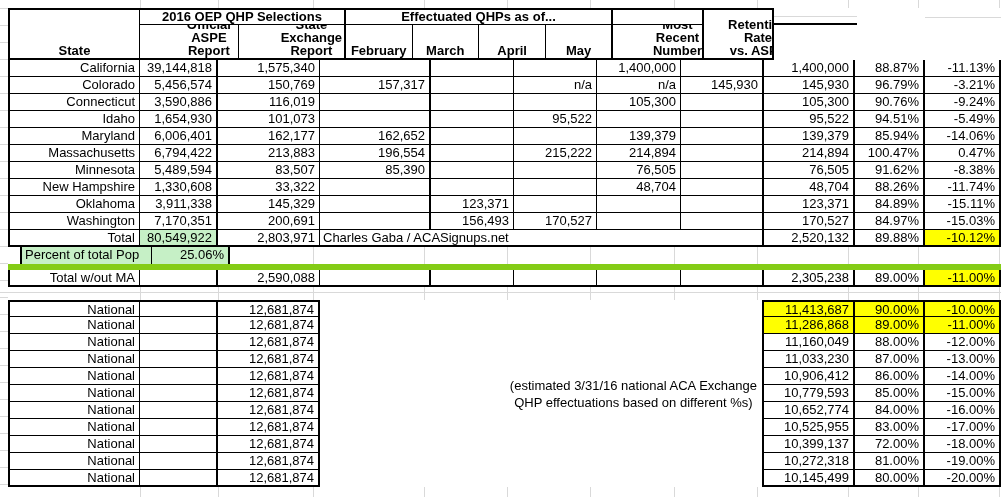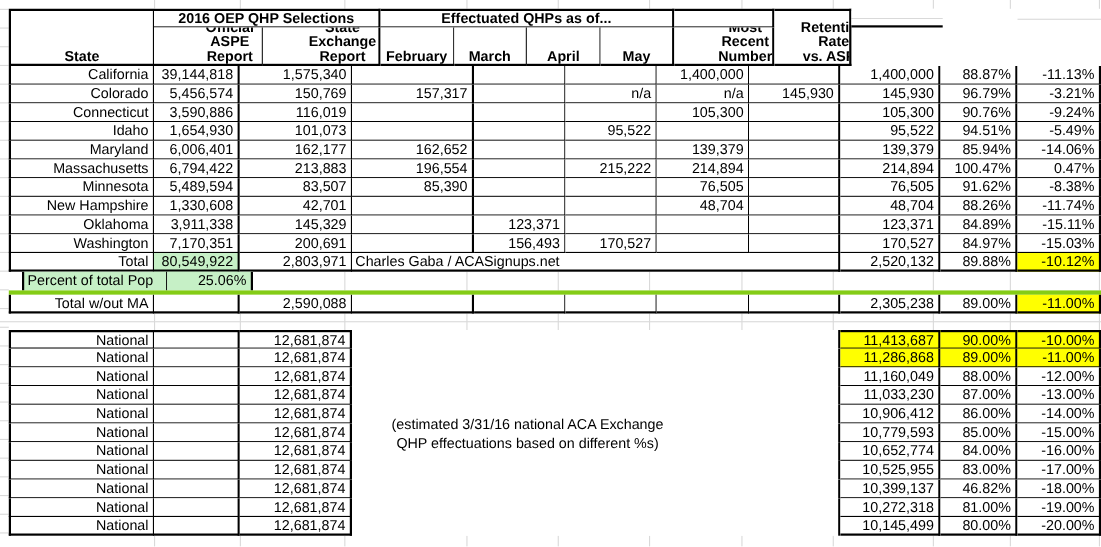--- a/index.html
+++ b/index.html
@@ -28,21 +28,21 @@
   .bg-yellow{background:var(--yellow,#ffff00);}
   .hgroup{display:flex;flex-direction:column;}
   .h17{height:17px}.h35{height:35px}.h52{height:52px}
   .hdr-chg-empty{border:none;border-bottom:2px solid #000;
     background:linear-gradient(#fff 8px,#d9d9d9 8px,#d9d9d9 9px,#fff 9px);}
   .mid{border:none;border-right:2px solid #000;}
   .tickv,.tickh{position:absolute;background:#d9d9d9;}
   .tickv{width:1px;}
   .tickh{height:1px;}
   #caption-box{position:absolute;left:305px;top:0;width:444px;height:187px;
-    display:flex;align-items:center;justify-content:flex-start;text-align:center;
+    display:flex;align-items:center;justify-content:flex-end;text-align:center;
     font-size:13px;line-height:17px;}
 </style>
 </head>
 <body>
 
 <div id="sheet">
 
   <div id="ticks">
       <div class="tickv" style="left: 140px; top: 0px; height: 8px;"></div>
       <div class="tickv" style="left: 140px; top: 283px; height: 17px;"></div>
@@ -242,21 +242,21 @@
           <div class="c w5 num"></div>
           <div class="c w6 num">76,505</div>
           <div class="c w7 num br2"></div>
           <div class="c w8 num br2">76,505</div>
           <div class="c w9 num br2">91.62%</div>
           <div class="c w10 num br2">-8.38%</div>
         </div>
         <div class="row">
           <div class="c w0 num bl2">New Hampshire</div>
           <div class="c w1 num br2">1,330,608</div>
-          <div class="c w2 num">42,701</div>
+          <div class="c w2 num">33,322</div>
           <div class="c w3 num br2"></div>
           <div class="c w4 num"></div>
           <div class="c w5 num"></div>
           <div class="c w6 num">48,704</div>
           <div class="c w7 num br2"></div>
           <div class="c w8 num br2">48,704</div>
           <div class="c w9 num br2">88.26%</div>
           <div class="c w10 num br2">-11.74%</div>
         </div>
         <div class="row">
@@ -296,21 +296,21 @@
       <div class="c w9 num bb2 br2">89.88%</div>
       <div class="c w10 num bold bb2 br2 bg-yellow">-10.12%</div>
     </div>
   </div>
 
   <div class="sec row" style="left:20px;top:247px;">
     <div class="c w0 bold bl2 nbb bg-green">Percent of total Pop</div>
     <div class="c w1 num bold nbb br2 bg-green">25.06%</div>
   </div>
 
-  <div class="sec" style="left:8px;top:264px;width:993px;border-top:4px solid #84cc16;">
+  <div class="sec" style="left:8px;top:264px;width:993px;border-top:6px solid #84cc16;">
     <div class="row">
       <div class="c w0 num bold bl2 bb2">Total w/out MA</div>
       <div class="c w1 bb2 br2"></div>
       <div class="c w2 num bb2">2,590,088</div>
       <div class="c w3 bb2 br2"></div>
       <div class="c w4 bb2"></div>
       <div class="c w5 bb2"></div>
       <div class="c w6 bb2"></div>
       <div class="c w7 bb2 br2"></div>
       <div class="c w8 num bb2 br2">2,305,238</div>
@@ -392,21 +392,21 @@
           <div class="c w8 num bold br2">10,525,955</div>
           <div class="c w9 num br2">83.00%</div>
           <div class="c w10 num bold br2">-17.00%</div>
         </div>
         <div class="row">
           <div class="c w0 num bl2">National</div>
           <div class="c w1 br2"></div>
           <div class="c w2 num br2">12,681,874</div>
           <div class="c wmid mid nbb"></div>
           <div class="c w8 num bold br2">10,399,137</div>
-          <div class="c w9 num br2">46.82%</div>
+          <div class="c w9 num br2">72.00%</div>
           <div class="c w10 num bold br2">-18.00%</div>
         </div>
         <div class="row">
           <div class="c w0 num bl2">National</div>
           <div class="c w1 br2"></div>
           <div class="c w2 num br2">12,681,874</div>
           <div class="c wmid mid nbb"></div>
           <div class="c w8 num bold br2">10,272,318</div>
           <div class="c w9 num br2">81.00%</div>
           <div class="c w10 num bold br2">-19.00%</div>

